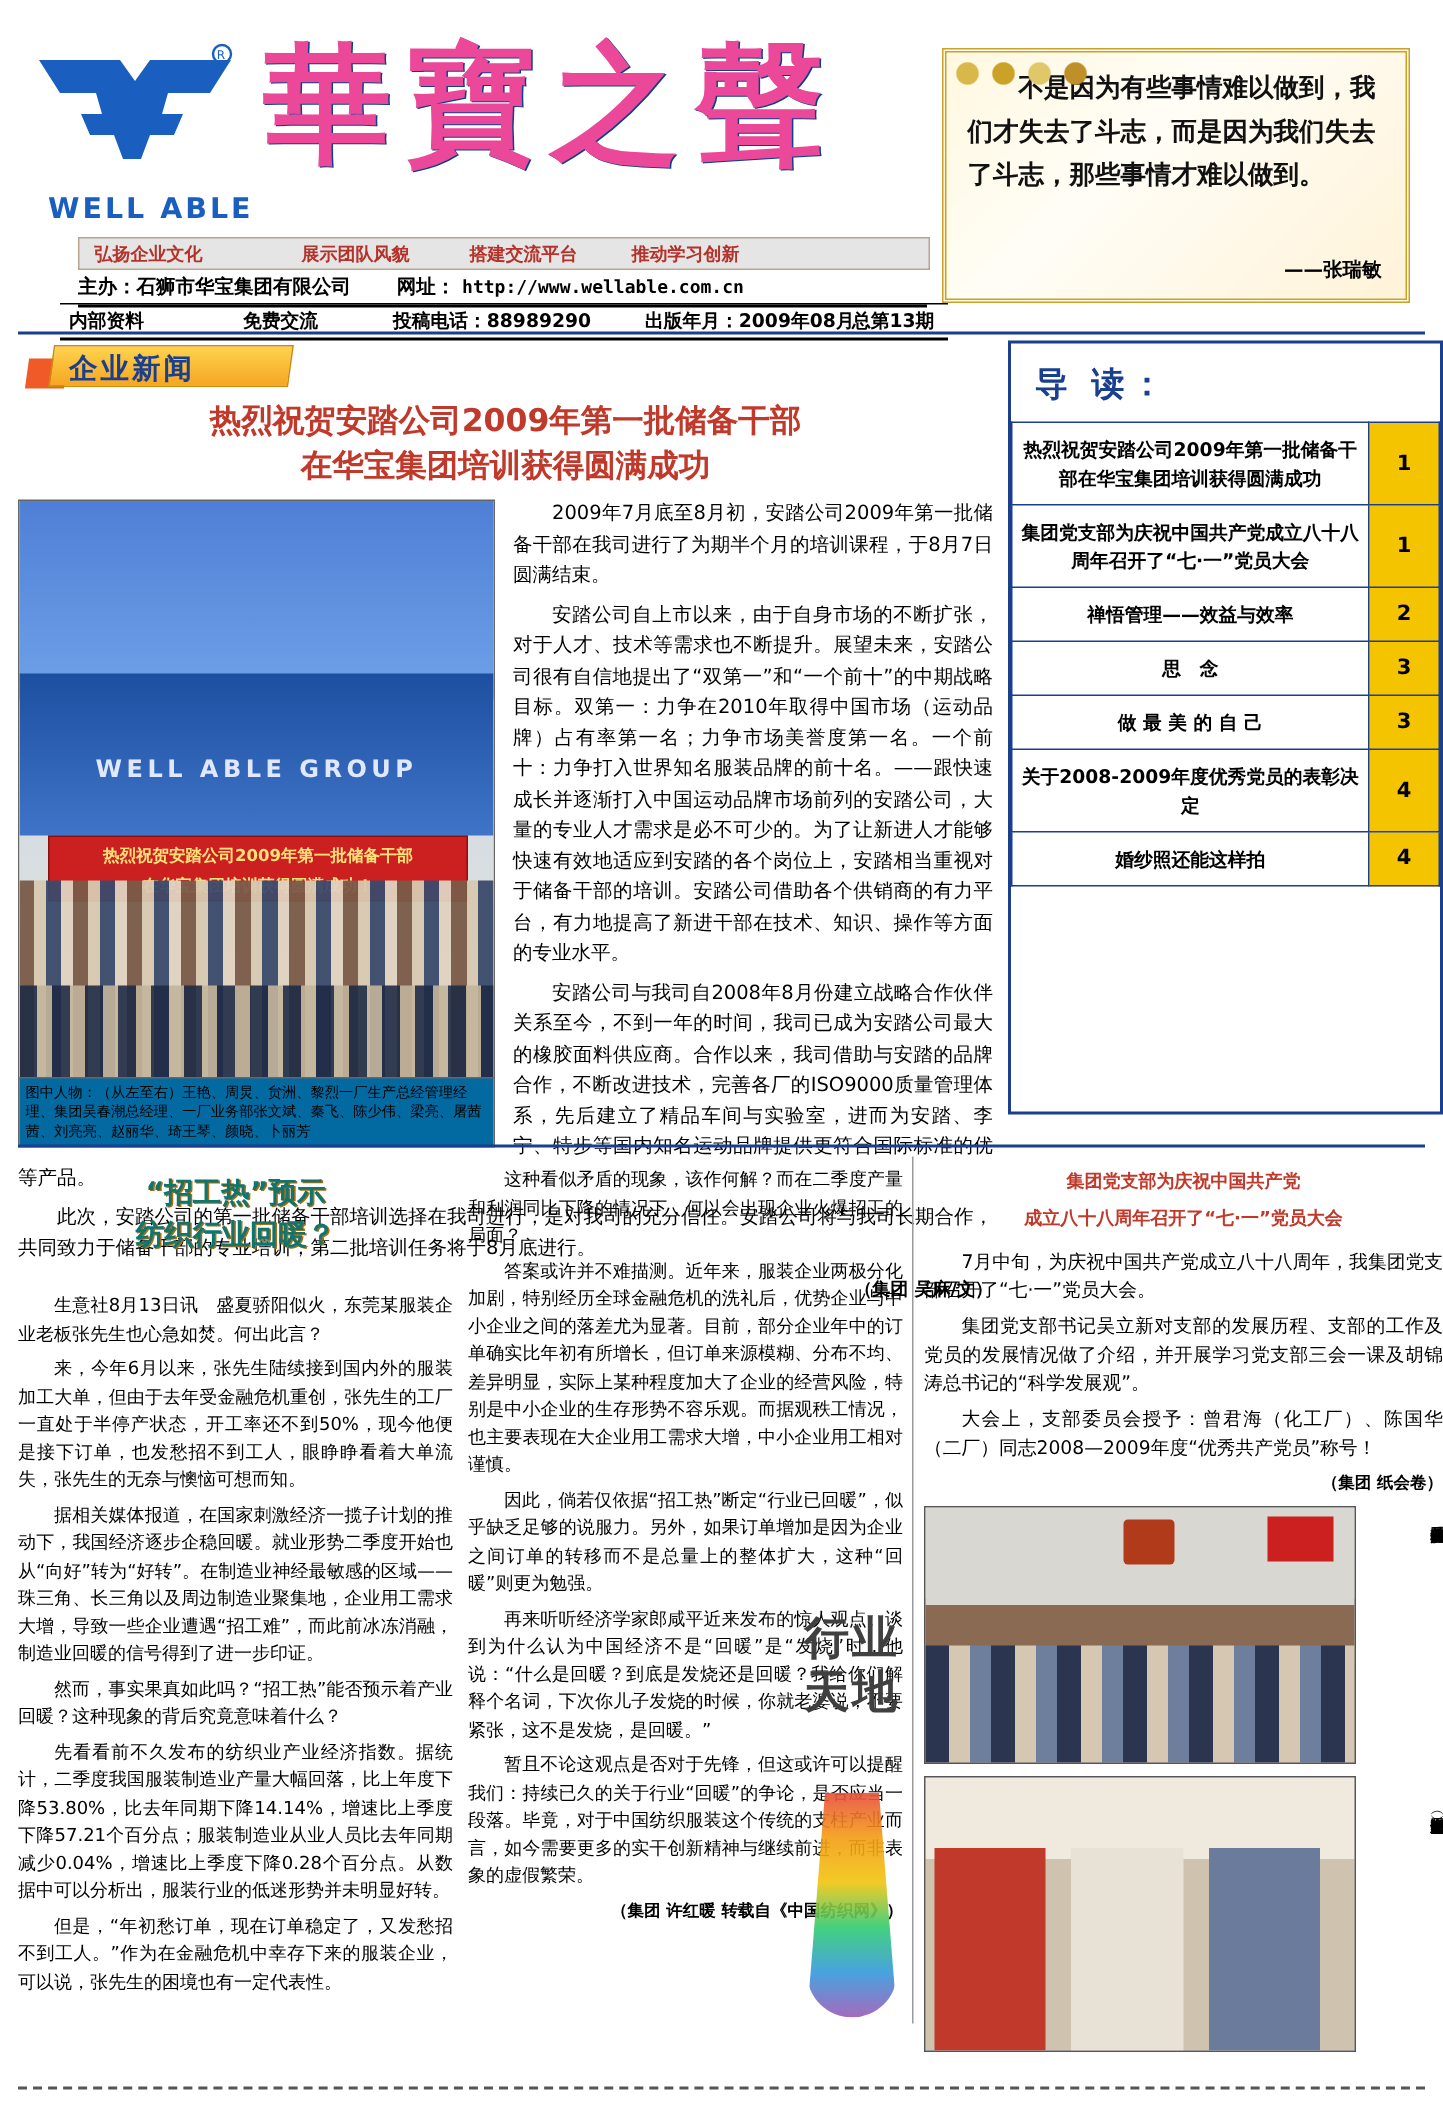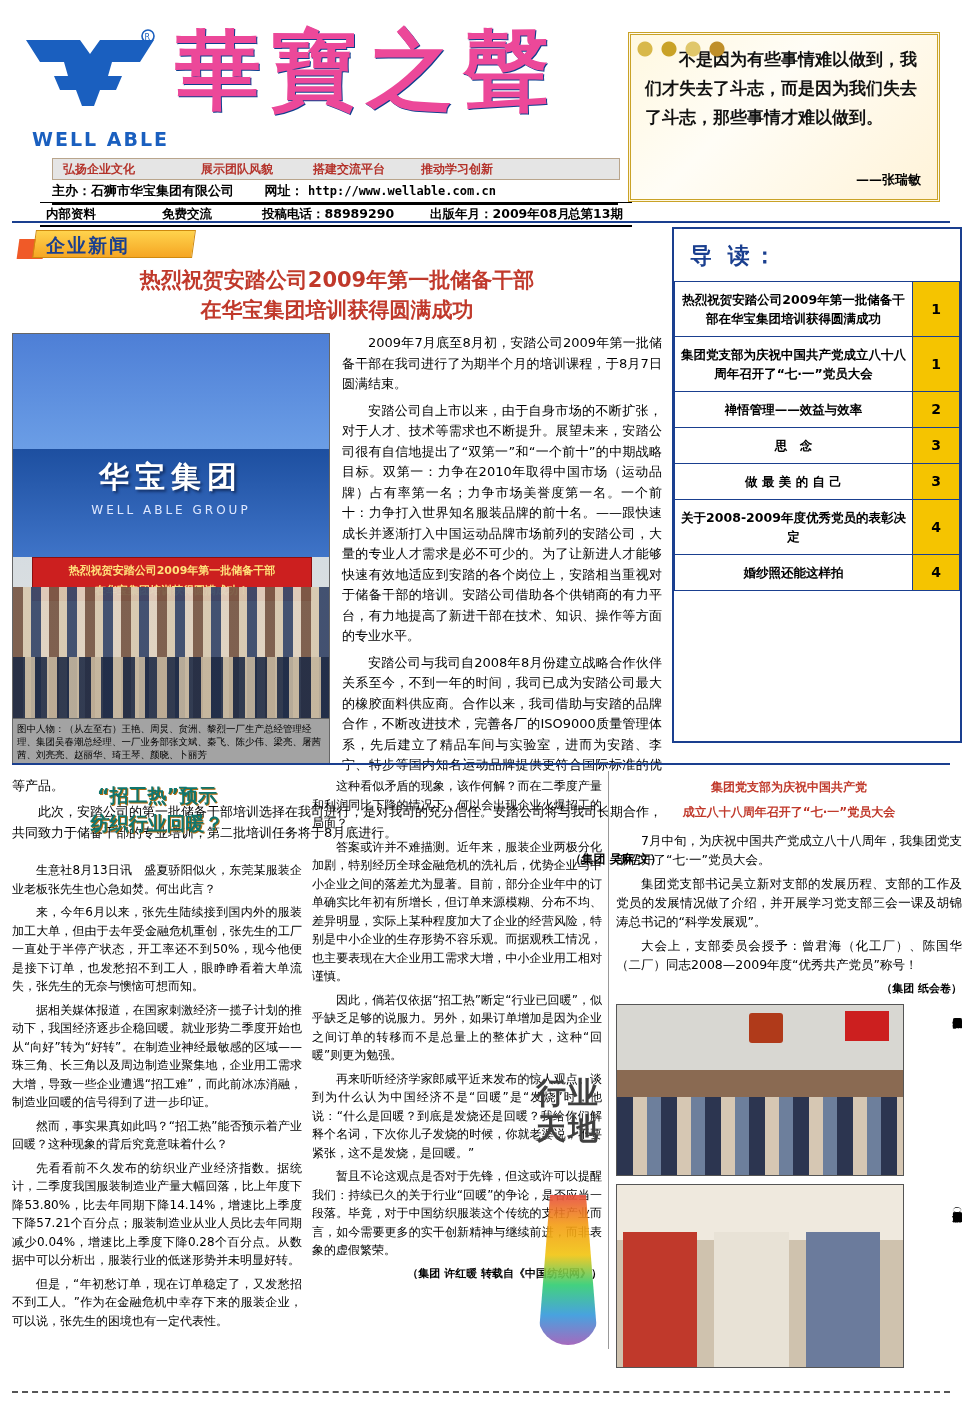--- a/index.html
+++ b/index.html
@@ -106,32 +106,32 @@
   .photo-main .img{
     width:316px;height:384px;position:relative;overflow:hidden;
     background:linear-gradient(180deg,#4e7fd6 0%,#6fa2e8 34%,#cfd9e2 35%,#e3e3df 100%);
   }
   .bld{position:absolute;left:0;top:30%;width:100%;height:28%;
     background:linear-gradient(180deg,#1d4fa0,#3f74c8);}
   .bld-txt{position:absolute;left:0;top:32%;width:100%;text-align:center;
     font-size:30px;font-weight:bold;color:#fff;letter-spacing:6px;
     text-shadow:2px 2px 3px #102a5c;}
   .bld-sub{position:absolute;left:0;top:44%;width:100%;text-align:center;
-    font-size:12px;font-weight:normal;color:#dfe8ff;letter-spacing:3px;}
+    font-size:16px;font-weight:bold;color:#dfe8ff;letter-spacing:3px;}
   .banner-red{position:absolute;left:6%;top:58%;width:88%;height:42px;
     background:#cc1f1f;border:1px solid #8c0f0f;}
   .banner-red div{color:#ffe27a;font-size:11px;font-weight:bold;text-align:center;line-height:14px;padding-top:6px;}
   .crowd{position:absolute;left:0;bottom:0;width:100%;height:34%;
     background:repeating-linear-gradient(90deg,#7a5a48 0 10px,#d8c9b0 10px 18px,#3b4a6b 18px 28px,#e0d2c0 28px 36px);
     opacity:.95;}
   .crowd2{position:absolute;left:0;bottom:0;width:100%;height:16%;
     background:repeating-linear-gradient(90deg,#1f2b45 0 12px,#c3b49c 12px 22px);opacity:.9;}
   .photo-cap{
     font-size:9.5px;line-height:13px;padding:3px 4px;border-top:1px solid #666;
-    background:#a3a3a3;
+    background:#0369a1;
   }
   .body-text{
     font-size:13px;line-height:20.5px;text-align:justify;
   }
   .body-text p{margin:0 0 6px 0;text-indent:2em;}
   .sign{text-align:right;font-size:12px;font-weight:bold;margin-top:2px;}
 
   
   .guide-box{border:2px solid #1a3f8f;height:516px;box-sizing:border-box;}
   .guide-title{
@@ -266,21 +266,20 @@
 
       <div class="headline">
         <div>热烈祝贺安踏公司2009年第一批储备干部</div>
         <div>在华宝集团培训获得圆满成功</div>
       </div>
 
       <div class="article-flow">
         <div class="photo-main">
           <div class="img">
             <div class="bld"></div>
-            <div class="bld-txt">华宝集团</div>
             <div class="bld-sub">WELL ABLE GROUP</div>
             <div class="banner-red">
               <div>热烈祝贺安踏公司2009年第一批储备干部</div>
               <div>在华宝集团培训获得圆满成功！</div>
             </div>
             <div class="crowd"></div>
             <div class="crowd2"></div>
           </div>
           <div class="photo-cap">图中人物：（从左至右）王艳、周炅、贠洲、黎烈一厂生产总经管理经理、集团吴春潮总经理、一厂业务部张文斌、秦飞、陈少伟、梁亮、屠茜茜、刘亮亮、赵丽华、琦王琴、颜晓、卜丽芳</div>
         </div>

